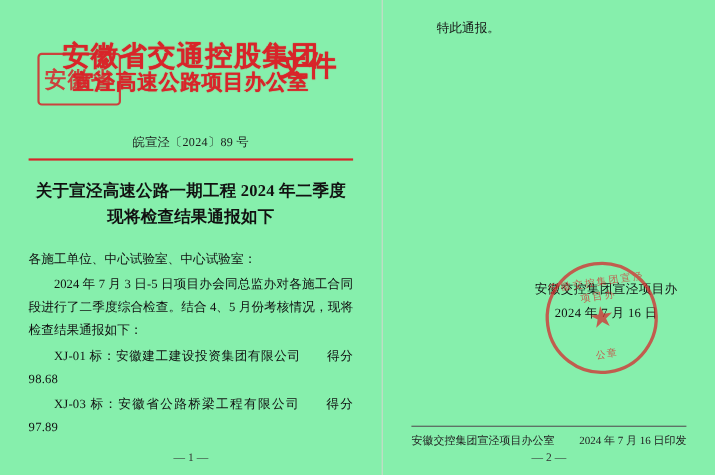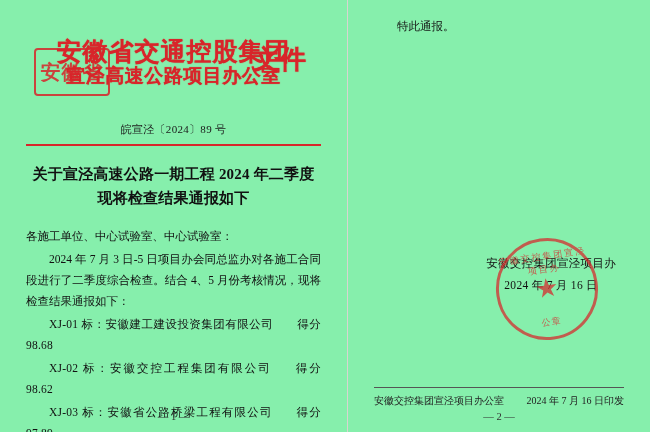--- a/index.html
+++ b/index.html
@@ -249,23 +249,20 @@
     </div>
 
     <div class="body-text">
       <p>各施工单位、中心试验室、中心试验室：</p>
       <p class="indent">2024 年 7 月 3 日-5 日项目办会同总监办对各施工合同段进行了二季度综合检查。结合 4、5 月份考核情况，现将检查结果通报如下：</p>
 
       <p class="bid-line">
         <span>XJ-01 标：</span><span>安徽建工建设投资集团有限公司</span><span class="score">得分</span> <span>98.68</span>
       </p>
       <p class="bid-line">
-        <span>XJ-02 标：</span><span>安徽交控工程集团有限公司</span><span class="score">得分</span> <span>98.62</span>
-      </p>
-      <p class="bid-line">
         <span>XJ-03 标：</span><span>安徽省公路桥梁工程有限公司</span><span class="score">得分</span> <span>97.89</span>
       </p>
 
     </div>
 
     <div class="page-num">— 1 —</div>
   </div>
 
   <div class="page page-right">
 

